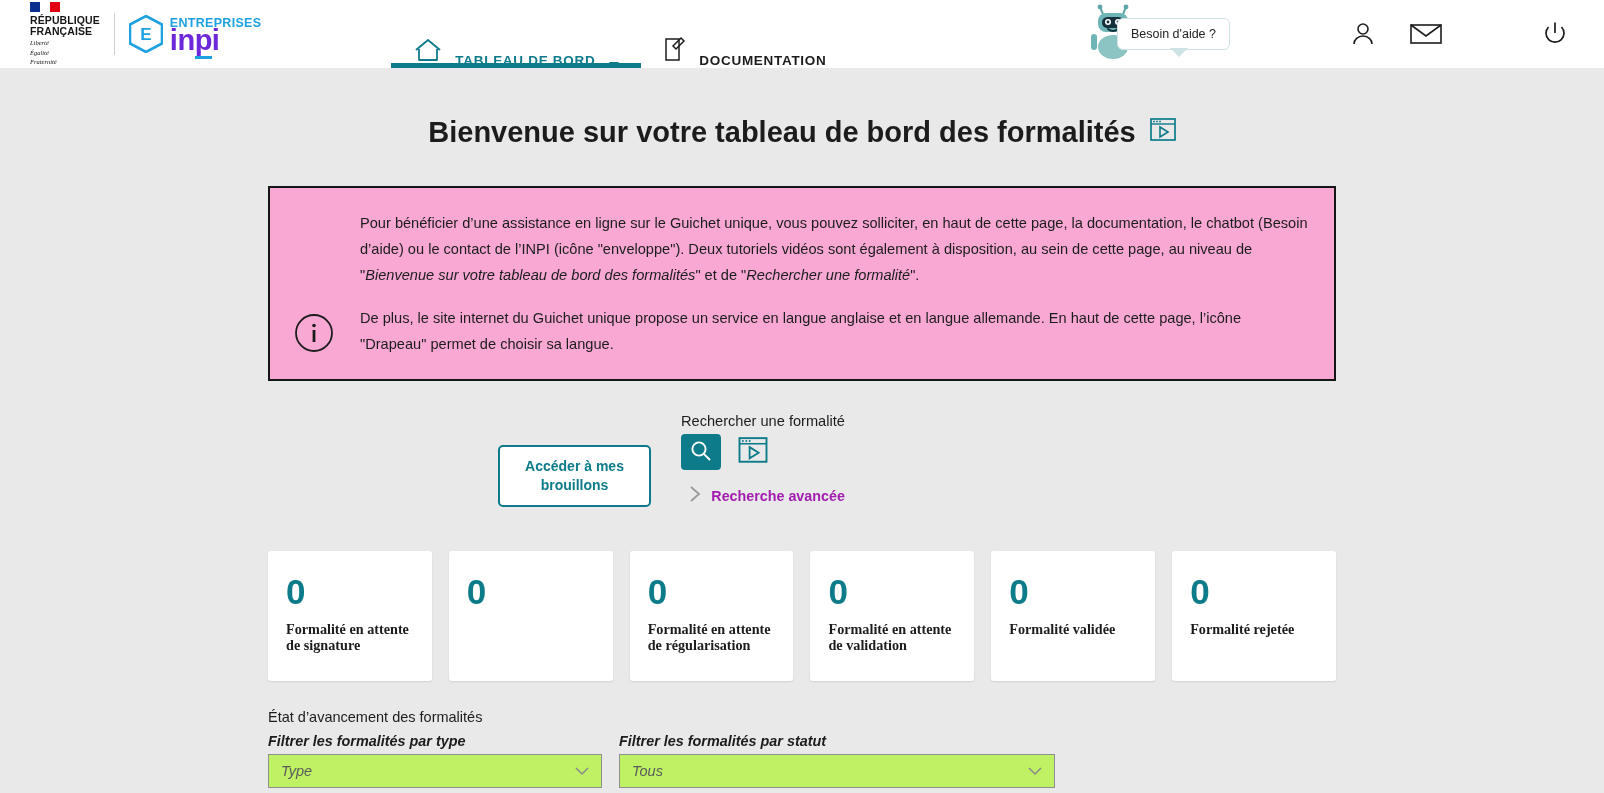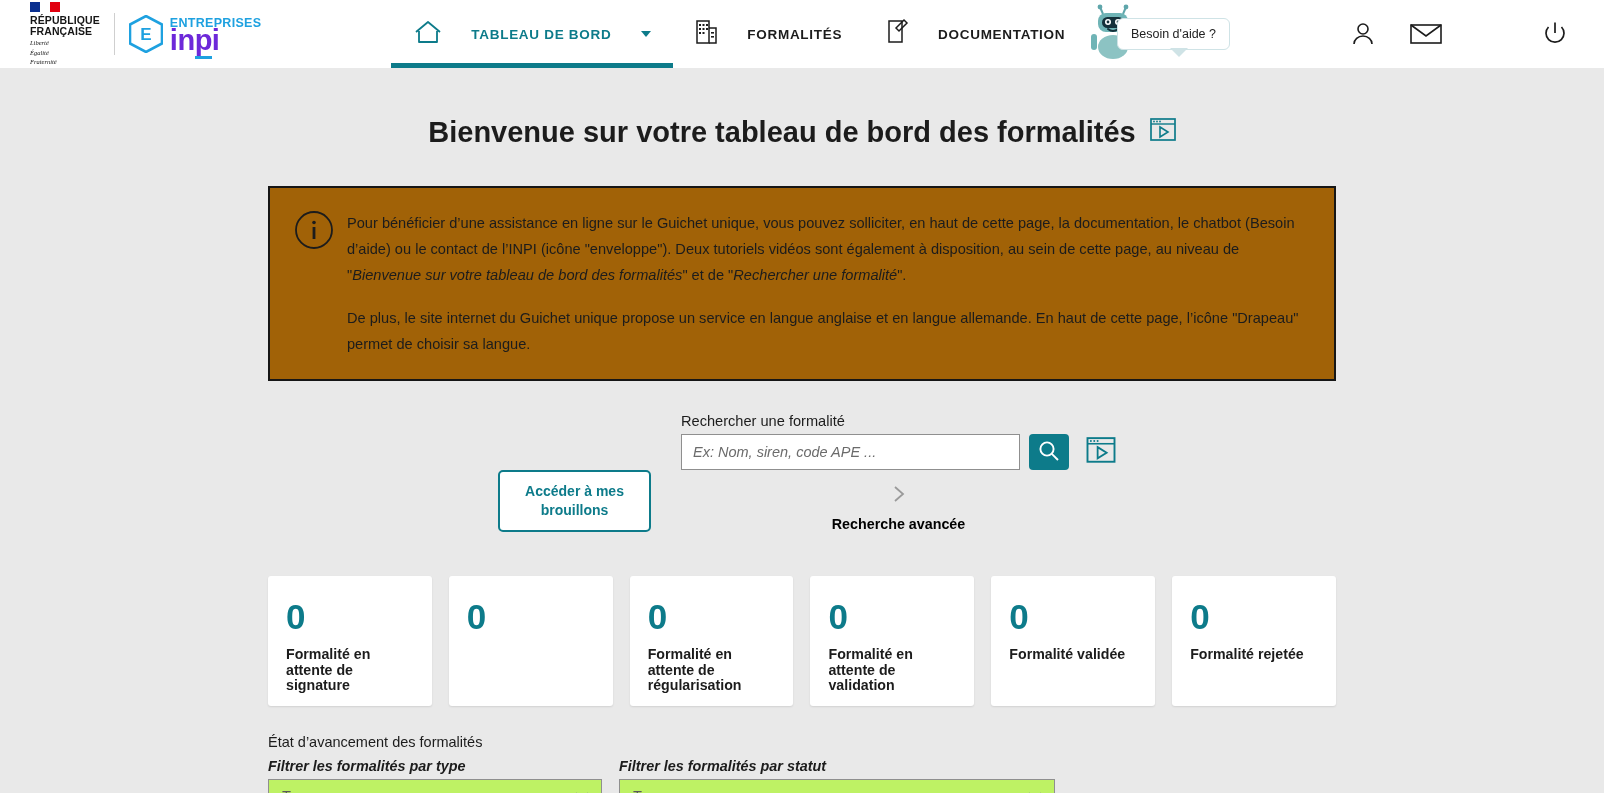--- a/index.html
+++ b/index.html
@@ -27,21 +27,21 @@
   .logo-sep { width: 1px; height: 42px; background: #cfcfcf; margin: 0 14px; }
   .inpi { display: flex; align-items: center; gap: 7px; }
   .hexwrap { width: 34px; height: 38px; position: relative; }
   .inpi-txt { line-height: 1; }
   .ent { font-size: 12.5px; font-weight: bold; color: #1ea1e0; letter-spacing: .3px; }
   .inpi-word { font-size: 29px; font-weight: bold; color: #6d28d9; letter-spacing: -.5px; line-height: 22px; }
   .inpi-word u { text-decoration: none; border-bottom: 3px solid #1ea1e0; }
 
   .nav { display: flex; align-items: stretch; height: 68px; margin-left: 130px; }
   .nav-item {
-    display: flex; align-items: center; gap: 28px;
+    display: flex; align-items: flex-end; gap: 12px;
     padding: 0 22px; height: 68px; cursor: pointer;
     position: relative;
   }
   .nav-label { font-size: 13.5px; font-weight: bold; letter-spacing: .7px; color: #1c1c1c; }
   .nav-item.active .nav-label { color: #0d7b8a; }
   .nav-item.active::after {
     content: ""; position: absolute; left: 0; right: 0; bottom: 0;
     height: 5px; background: #0d7b8a;
   }
   .caret { width: 0; height: 0; border-left: 5px solid transparent; border-right: 5px solid transparent; border-top: 6px solid #0d7b8a; margin-left: 2px; }
@@ -64,22 +64,22 @@
 
   
   .main { position: relative; }
   .page-title {
     text-align: center; font-size: 29px; font-weight: bold; color: #1c1c1c;
     padding-top: 48px; display: flex; align-items: center; justify-content: center; gap: 14px;
   }
   .content { width: 1068px; margin: 0 auto; }
 
   .infobox {
-    margin-top: 37px; border: 2px solid #161616; background: #a16207;
-    display: flex; align-items: flex-start; gap: 13px; padding: 22px 26px 22px 24px;
+    margin-top: 37px; border: 2px solid #161616; background: #f9a8d4;
+    display: flex; align-items: flex-end; gap: 26px; padding: 22px 26px 22px 24px;
   }
   .info-icon { flex: 0 0 40px; }
   .info-text p { font-size: 14.6px; line-height: 26px; color: #1c1c1c; }
   .info-text p + p { margin-top: 17px; }
   .info-text i { font-style: italic; }
 
   .searchrow { display: flex; align-items: flex-end; gap: 30px; margin-top: 32px; padding-left: 230px; }
   .draft-btn {
     border: 2px solid #0d7b8a; background: #fff; color: #0d7b8a;
     font-weight: bold; font-size: 14px; line-height: 19px; text-align: center;
@@ -95,30 +95,30 @@
     font-family: "Liberation Sans", sans-serif;
   }
   .search-input::placeholder { color: #6b6b6b; font-style: italic; }
   .search-btn {
     width: 40px; height: 36px; background: #0d7b8a; border: none; border-radius: 4px;
     display: flex; align-items: center; justify-content: center; cursor: pointer;
   }
   .video-btn { background: none; border: none; cursor: pointer; display: flex; padding: 0 0 0 8px; }
   .adv {
     display: flex; align-items: center; gap: 9px; justify-content: flex-end;
-    margin-top: 14px; font-size: 14.3px; font-weight: bold; color: #000000; cursor: pointer; flex-direction: column;
+    margin-top: 14px; font-size: 14.3px; font-weight: bold; color: #a21caf; cursor: pointer;
   }
 
   .cards { display: flex; gap: 17px; margin-top: 44px; }
   .card {
     flex: 1; background: #fff; border-radius: 3px; padding: 22px 16px 18px 18px;
     height: 130px; box-shadow: 0 1px 2px rgba(0,0,0,.10); cursor: pointer;
   }
   .card-num { font-size: 35px; font-weight: bold; color: #0d7b8a; line-height: 38px; }
-  .card-lbl { font-size: 14.2px; font-weight: bold; color: #1c1c1c; line-height: 15.5px; margin-top: 11px; }
+  .card-lbl { font-size: 14.2px; font-weight: bold; color: #1c1c1c; line-height: 15.5px; margin-top: 11px; font-family: Liberation Serif, serif; }
 
   .filters { margin-top: 28px; }
   .filters-caption { font-size: 14.5px; color: #1c1c1c; }
   .filters-row { display: flex; gap: 17px; margin-top: 8px; font-style: italic; }
   .filter-label { font-size: 14.4px; font-weight: bold; color: #1c1c1c; margin-bottom: 5px; }
   .select-box {
     height: 34px; border: 1px solid #8f8f8f; background: #bef264;
     display: flex; align-items: center; justify-content: space-between;
     padding: 0 12px; font-size: 14.5px; color: #5a5a5a; cursor: pointer;
   }
@@ -166,41 +166,20 @@
     <div class="nav-item active">
       <span>
         <svg width="30" height="28" viewBox="0 0 30 28">
             <path d="M3 14 L15 4 L27 14 M6 13 V24 H24 V13" fill="none" stroke="#0d7b8a" stroke-width="1.8" stroke-linejoin="round"></path>
           </svg>
       </span>
       <span class="nav-label">TABLEAU DE BORD</span>
       <span class="caret"></span>
     </div>
 
-    <div class="nav-item">
-      <span>
-        <svg width="24" height="28" viewBox="0 0 24 28">
-          <rect x="2" y="3" width="12" height="22" fill="none" stroke="#1c1c1c" stroke-width="1.5"></rect>
-          <path d="M14 10 h7 v15 h-7" fill="none" stroke="#1c1c1c" stroke-width="1.5"></path>
-          <g fill="#1c1c1c">
-              <rect x="4" y="6" width="2" height="2"></rect>
-              <rect x="7.5" y="6" width="2" height="2"></rect>
-              <rect x="11" y="6" width="2" height="2"></rect>
-              <rect x="4" y="10" width="2" height="2"></rect>
-              <rect x="7.5" y="10" width="2" height="2"></rect>
-              <rect x="11" y="10" width="2" height="2"></rect>
-              <rect x="4" y="14" width="2" height="2"></rect>
-              <rect x="7.5" y="14" width="2" height="2"></rect>
-              <rect x="16" y="14" width="3" height="1.6"></rect>
-              <rect x="16" y="18" width="3" height="1.6"></rect>
-            </g>
-        </svg>
-      </span>
-      <span class="nav-label">FORMALITÉS</span>
-    </div>
 
     <div class="nav-item">
       <span>
         <svg width="24" height="28" viewBox="0 0 24 28">
           <path d="M3 3 h13 v21 h-13 z" fill="none" stroke="#1c1c1c" stroke-width="1.5"></path>
           <path d="M10 10 L18 2 L21 5 L13 13 Z" fill="none" stroke="#1c1c1c" stroke-width="1.5"></path>
         </svg>
       </span>
       <span class="nav-label">DOCUMENTATION</span>
     </div>
@@ -290,21 +269,20 @@
         <p>De plus, le site internet du Guichet unique propose un service en langue anglaise et en langue allemande. En haut de cette page, l’icône "Drapeau" permet de choisir sa langue.</p>
       </div>
     </div>
 
     <div class="searchrow">
       <button class="draft-btn">Accéder à mes brouillons</button>
 
       <div class="search-group">
         <div class="search-label">Rechercher une formalité</div>
         <div class="search-line">
-          <input class="search-input" placeholder="Ex: Nom, siren, code APE ..." style="">
           <button class="search-btn">
             <span>
               <svg width="22" height="22" viewBox="0 0 22 22">
                   <circle cx="9" cy="9" r="6.6" fill="none" stroke="#fff" stroke-width="1.9"></circle>
                   <line x1="13.8" y1="13.8" x2="20" y2="20" stroke="#fff" stroke-width="1.9"></line>
                 </svg>
             </span>
           </button>
           <button class="video-btn">
             <span>

